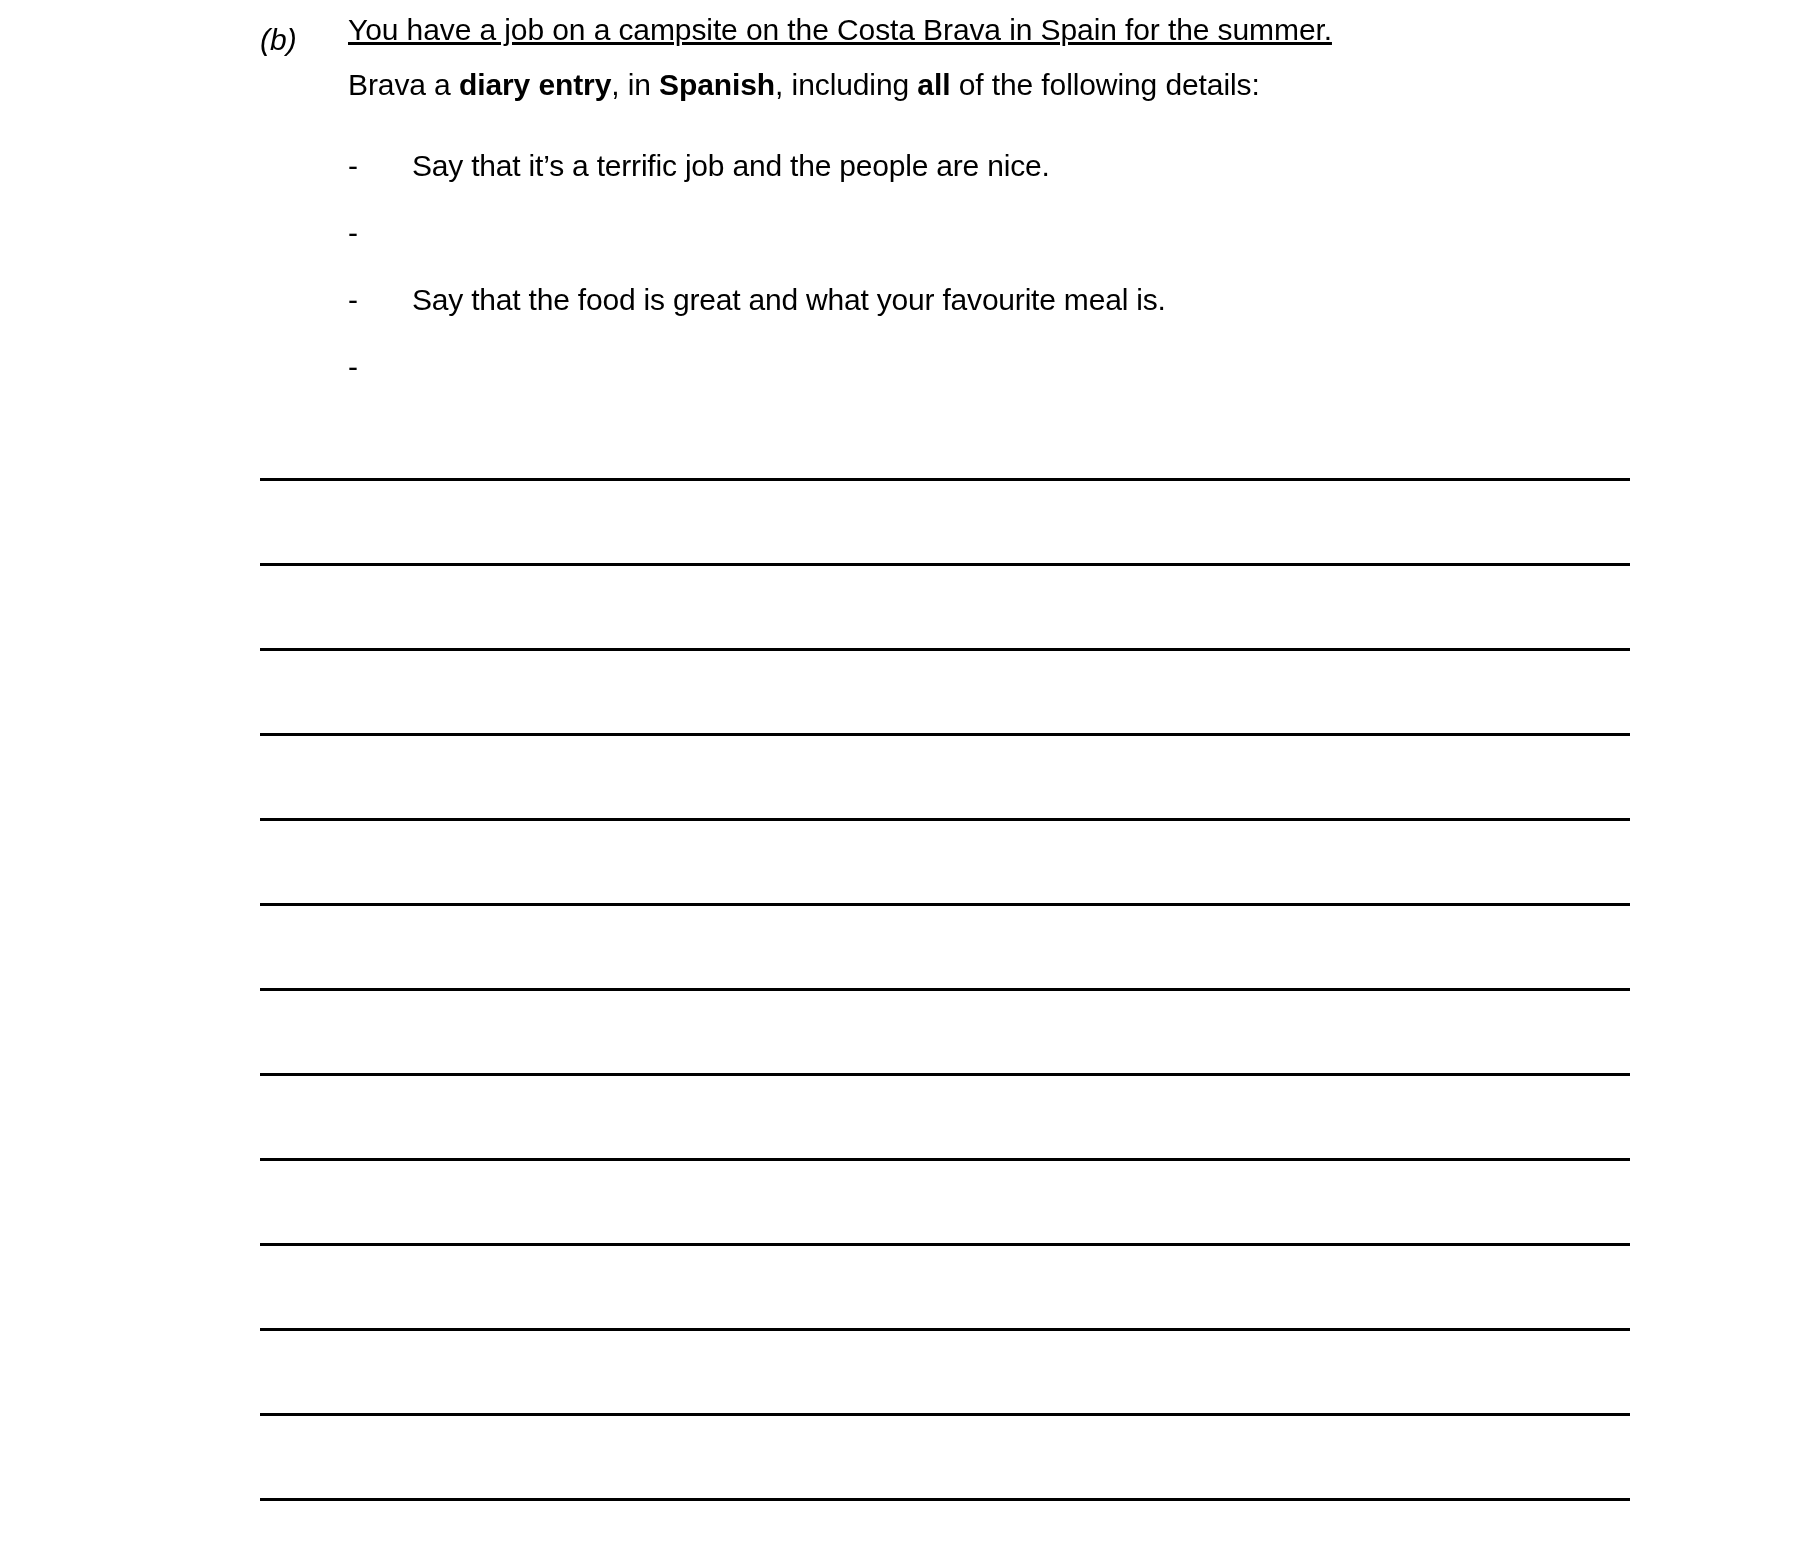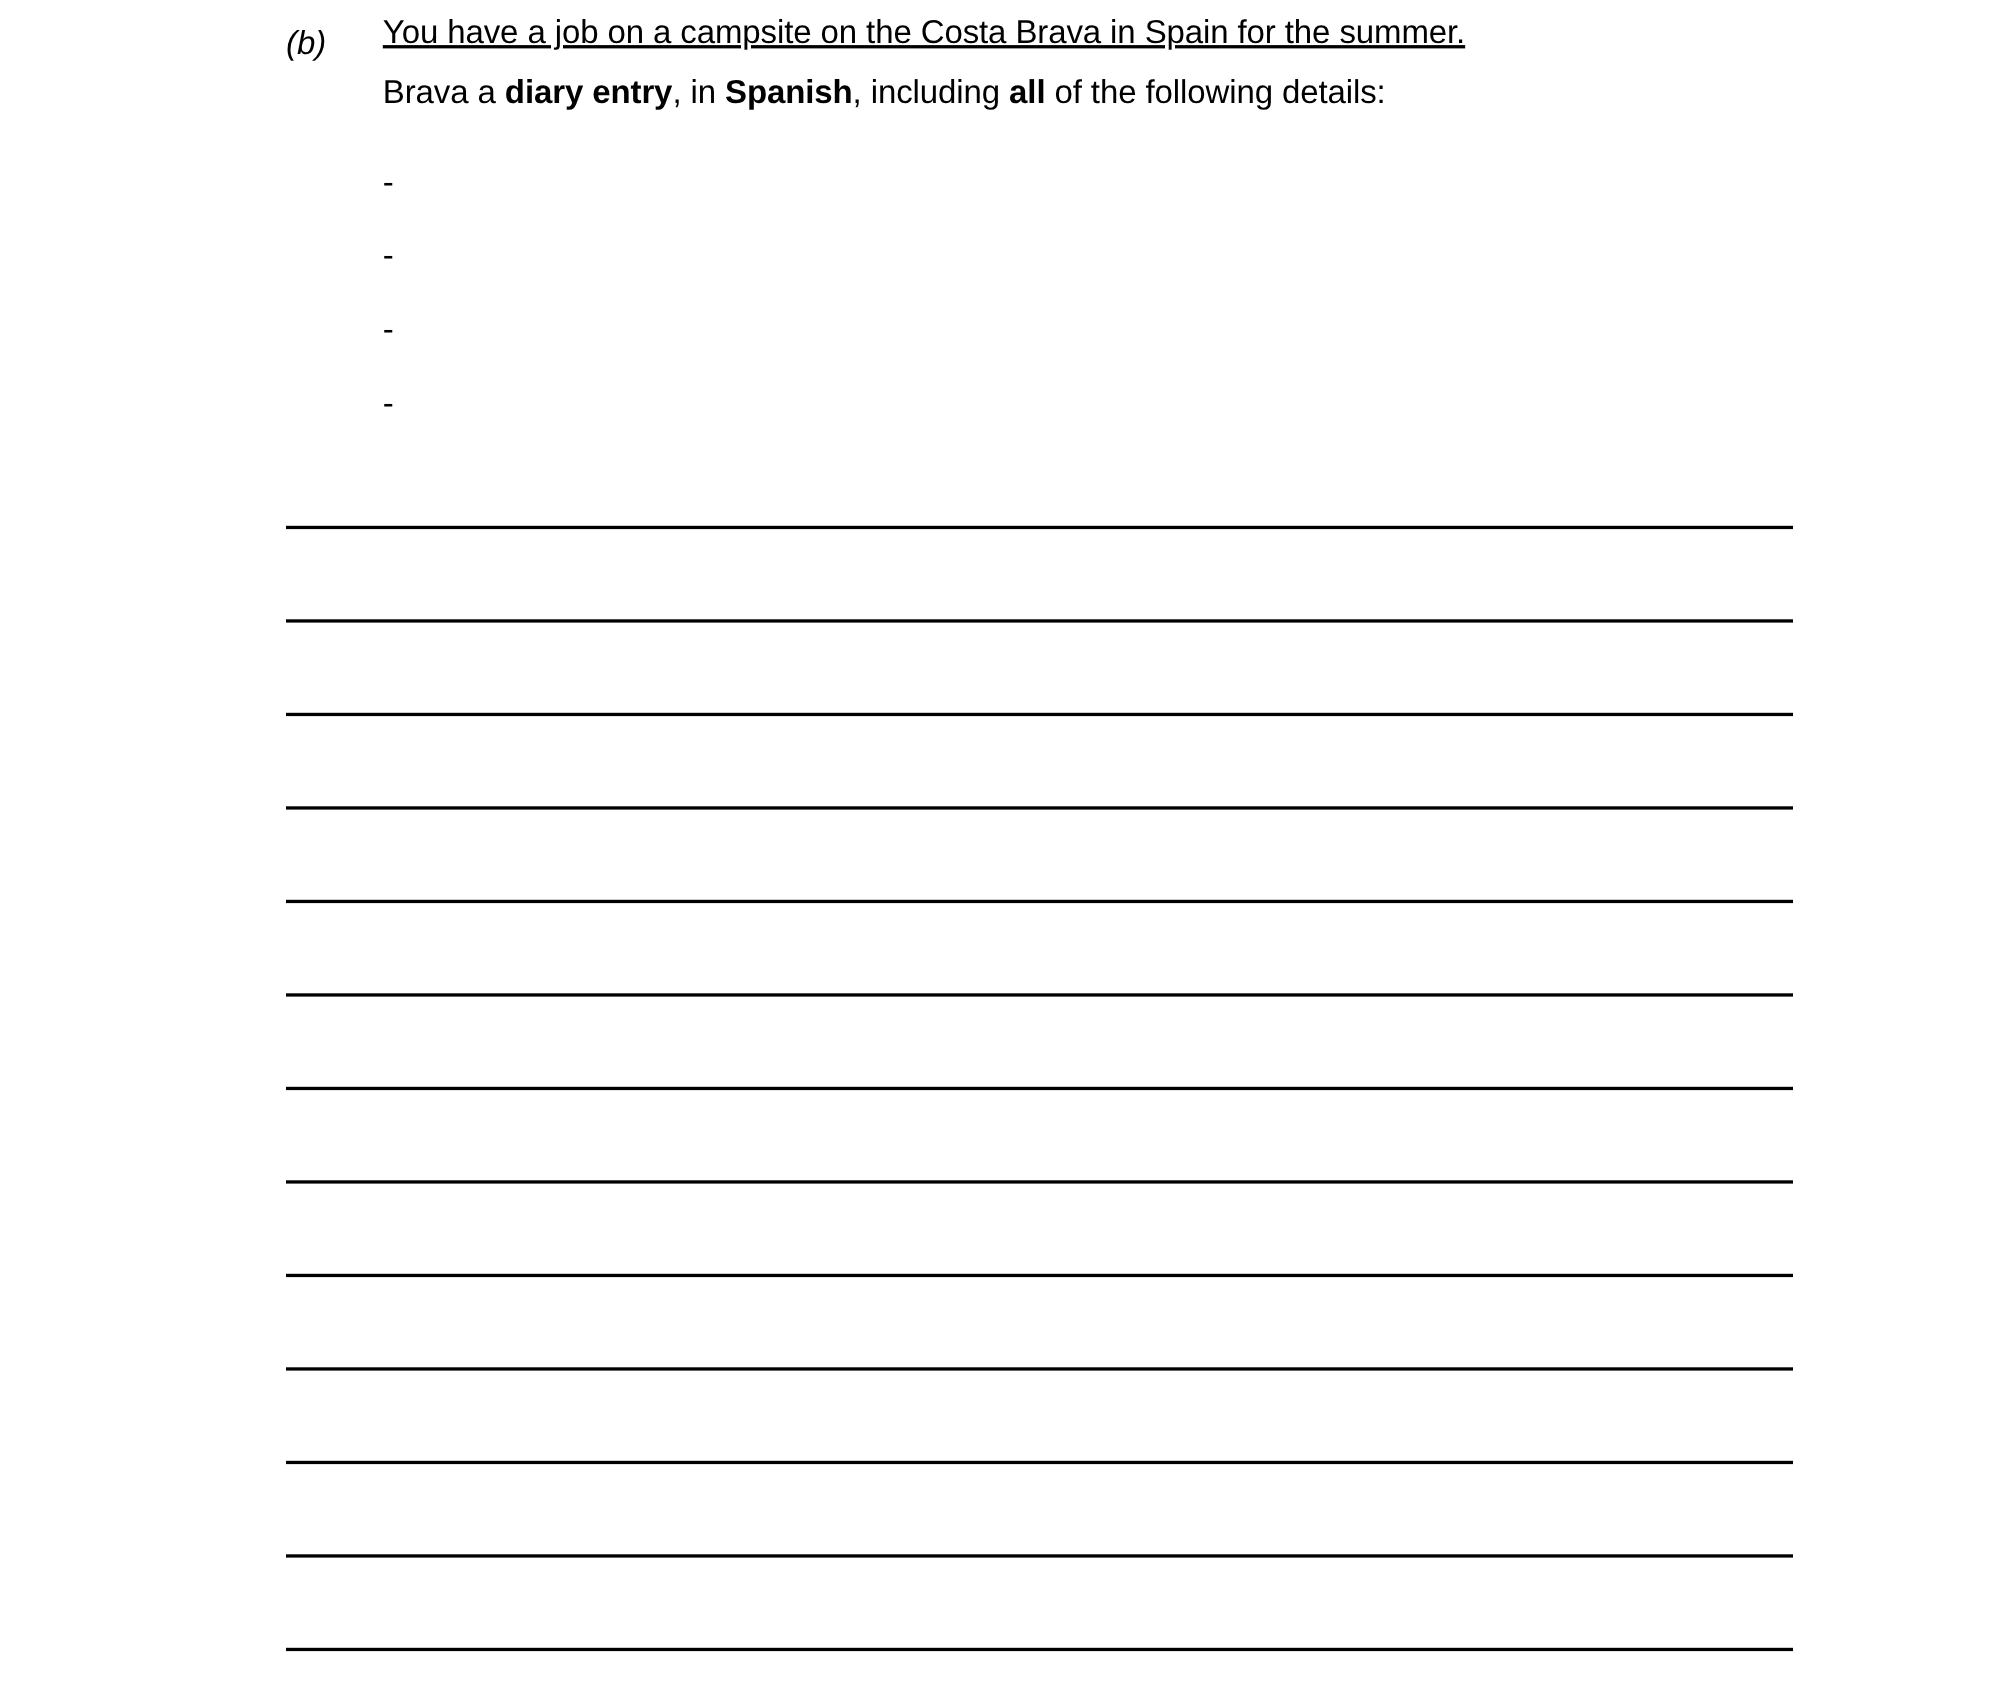--- a/index.html
+++ b/index.html
@@ -71,26 +71,28 @@
   <span class="question-label">(b)</span>
 
   <div class="prompt-line l1">You have a job on a campsite on the Costa Brava in Spain for the summer.</div>
 
   <div class="prompt-line l2"><span>Brava a </span><b>diary entry</b><span>, in </span><b>Spanish</b><span>, including </span><b>all</b><span> of the following details:</span></div>
 </div>
 
 <div>
   <div class="bullet" style="top:148px;">
     <span class="dash">-</span>
+    <span class="bullet-text">Say that it’s a terrific job and the people are nice.</span>
   </div>
   <div class="bullet" style="top:215px;">
     <span class="dash">-</span>
   </div>
   <div class="bullet" style="top:282px;">
     <span class="dash">-</span>
+    <span class="bullet-text">Say that the food is great and what your favourite meal is.</span>
   </div>
   <div class="bullet" style="top:349px;">
     <span class="dash">-</span>
   </div>
 </div>
 
 <div id="answer-area">
     <div class="answer-line" style="top: 478px;"></div>
     <div class="answer-line" style="top: 563px;"></div>
     <div class="answer-line" style="top: 648px;"></div>

